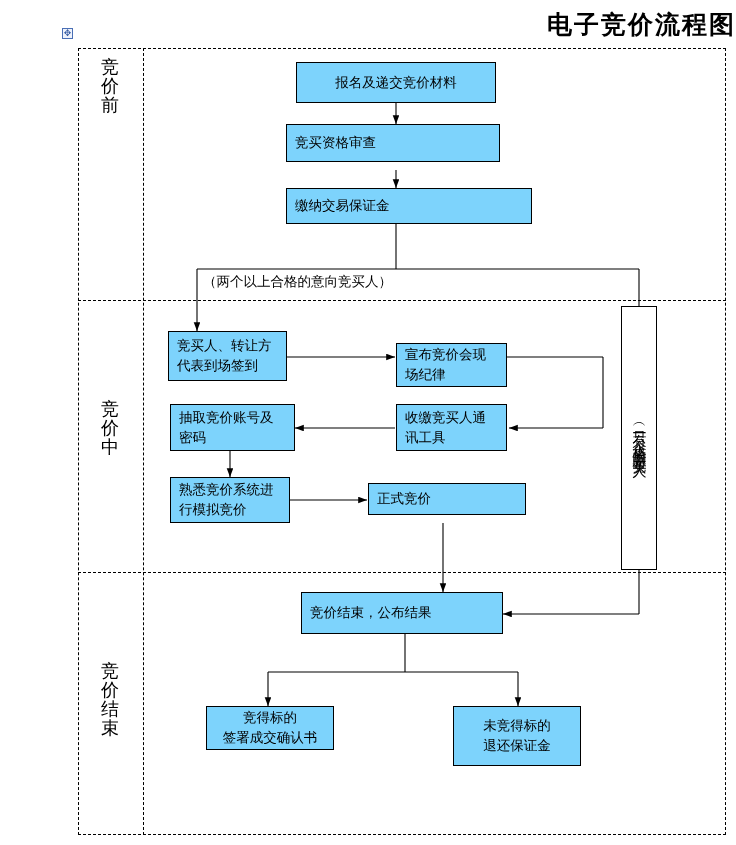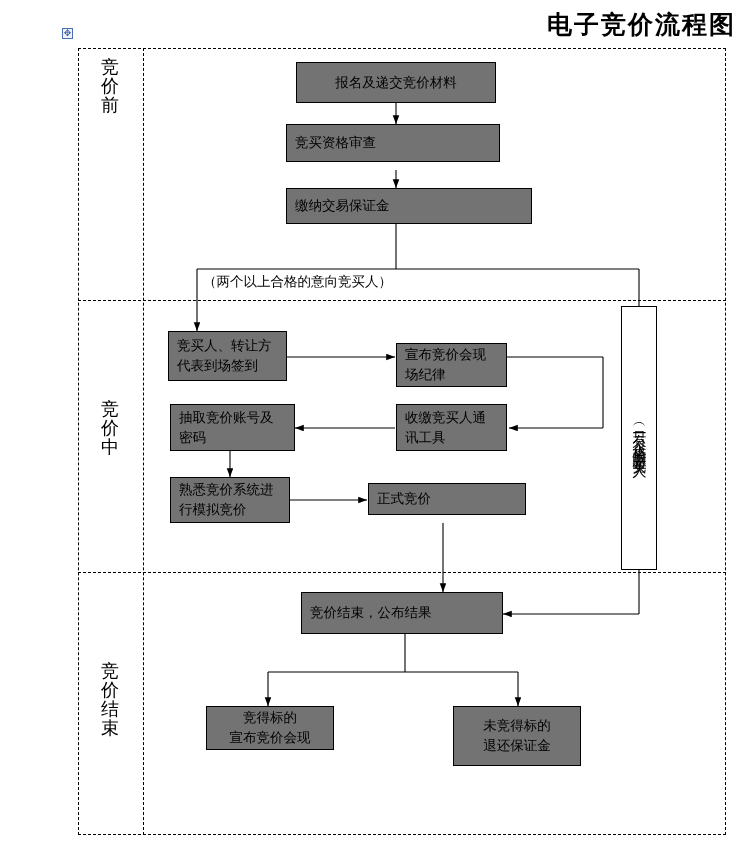--- a/index.html
+++ b/index.html
@@ -80,21 +80,21 @@
     position: absolute;
     width: 24px;
     text-align: center;
     font-size: 18px;
     line-height: 19px;
     font-family: "Liberation Serif", serif;
   }
   .node {
     position: absolute;
     border: 1px solid #000;
-    background: #737373;
+    background: #7dd3fc;
     box-sizing: border-box;
     font-size: 13.5px;
     font-family: "Liberation Serif", serif;
     line-height: 20px;
     padding: 4px 8px;
     white-space: pre-line;
   }
   .node.center {
     display: flex;
     align-items: center;
@@ -228,20 +228,20 @@
 密码</div>
 
   <div class="node left" style="left:170px; top:477px; width:120px; height:46px;">熟悉竞价系统进
 行模拟竞价</div>
 
   <div class="node left" style="left:368px; top:483px; width:158px; height:32px;">正式竞价</div>
 
   <div class="node left" style="left:301px; top:592px; width:202px; height:42px;">竞价结束，公布结果</div>
 
   <div class="node center" style="left:206px; top:706px; width:128px; height:44px;">竞得标的
-宣布竞价会现</div>
+签署成交确认书</div>
 
   <div class="node center" style="left:453px; top:706px; width:128px; height:60px;">未竞得标的
 退还保证金</div>
 
   <div class="vtext" style="left:621px; top:306px; width:36px; height:264px;">（只有一个合格的意向竞买人）</div>
 
 </div>
 
 </body></html>

